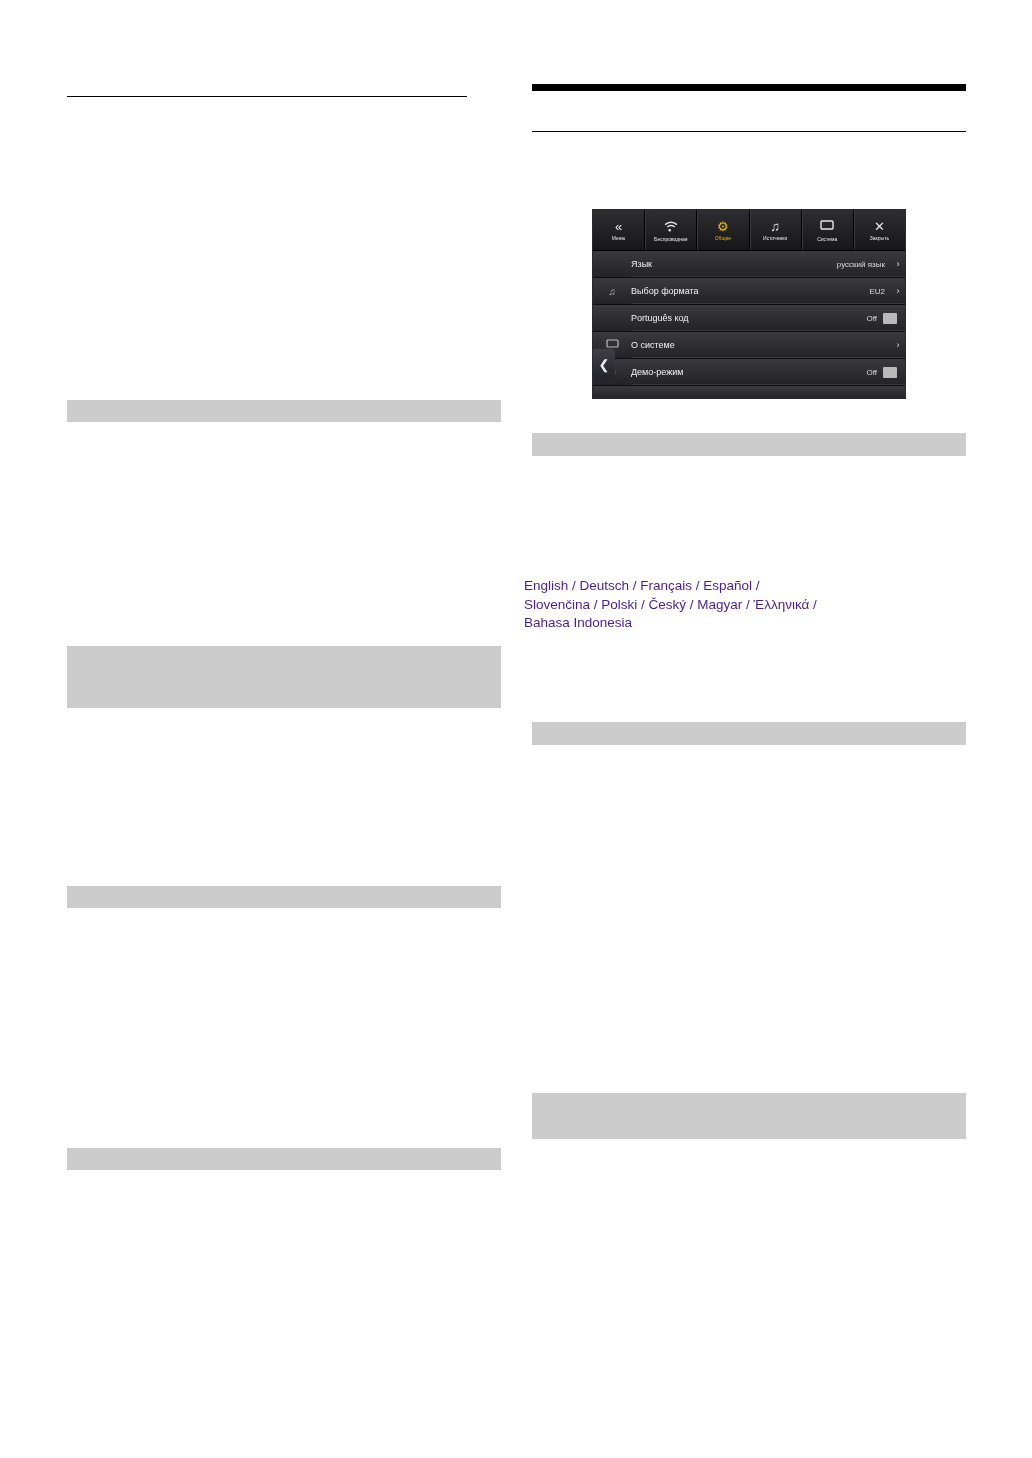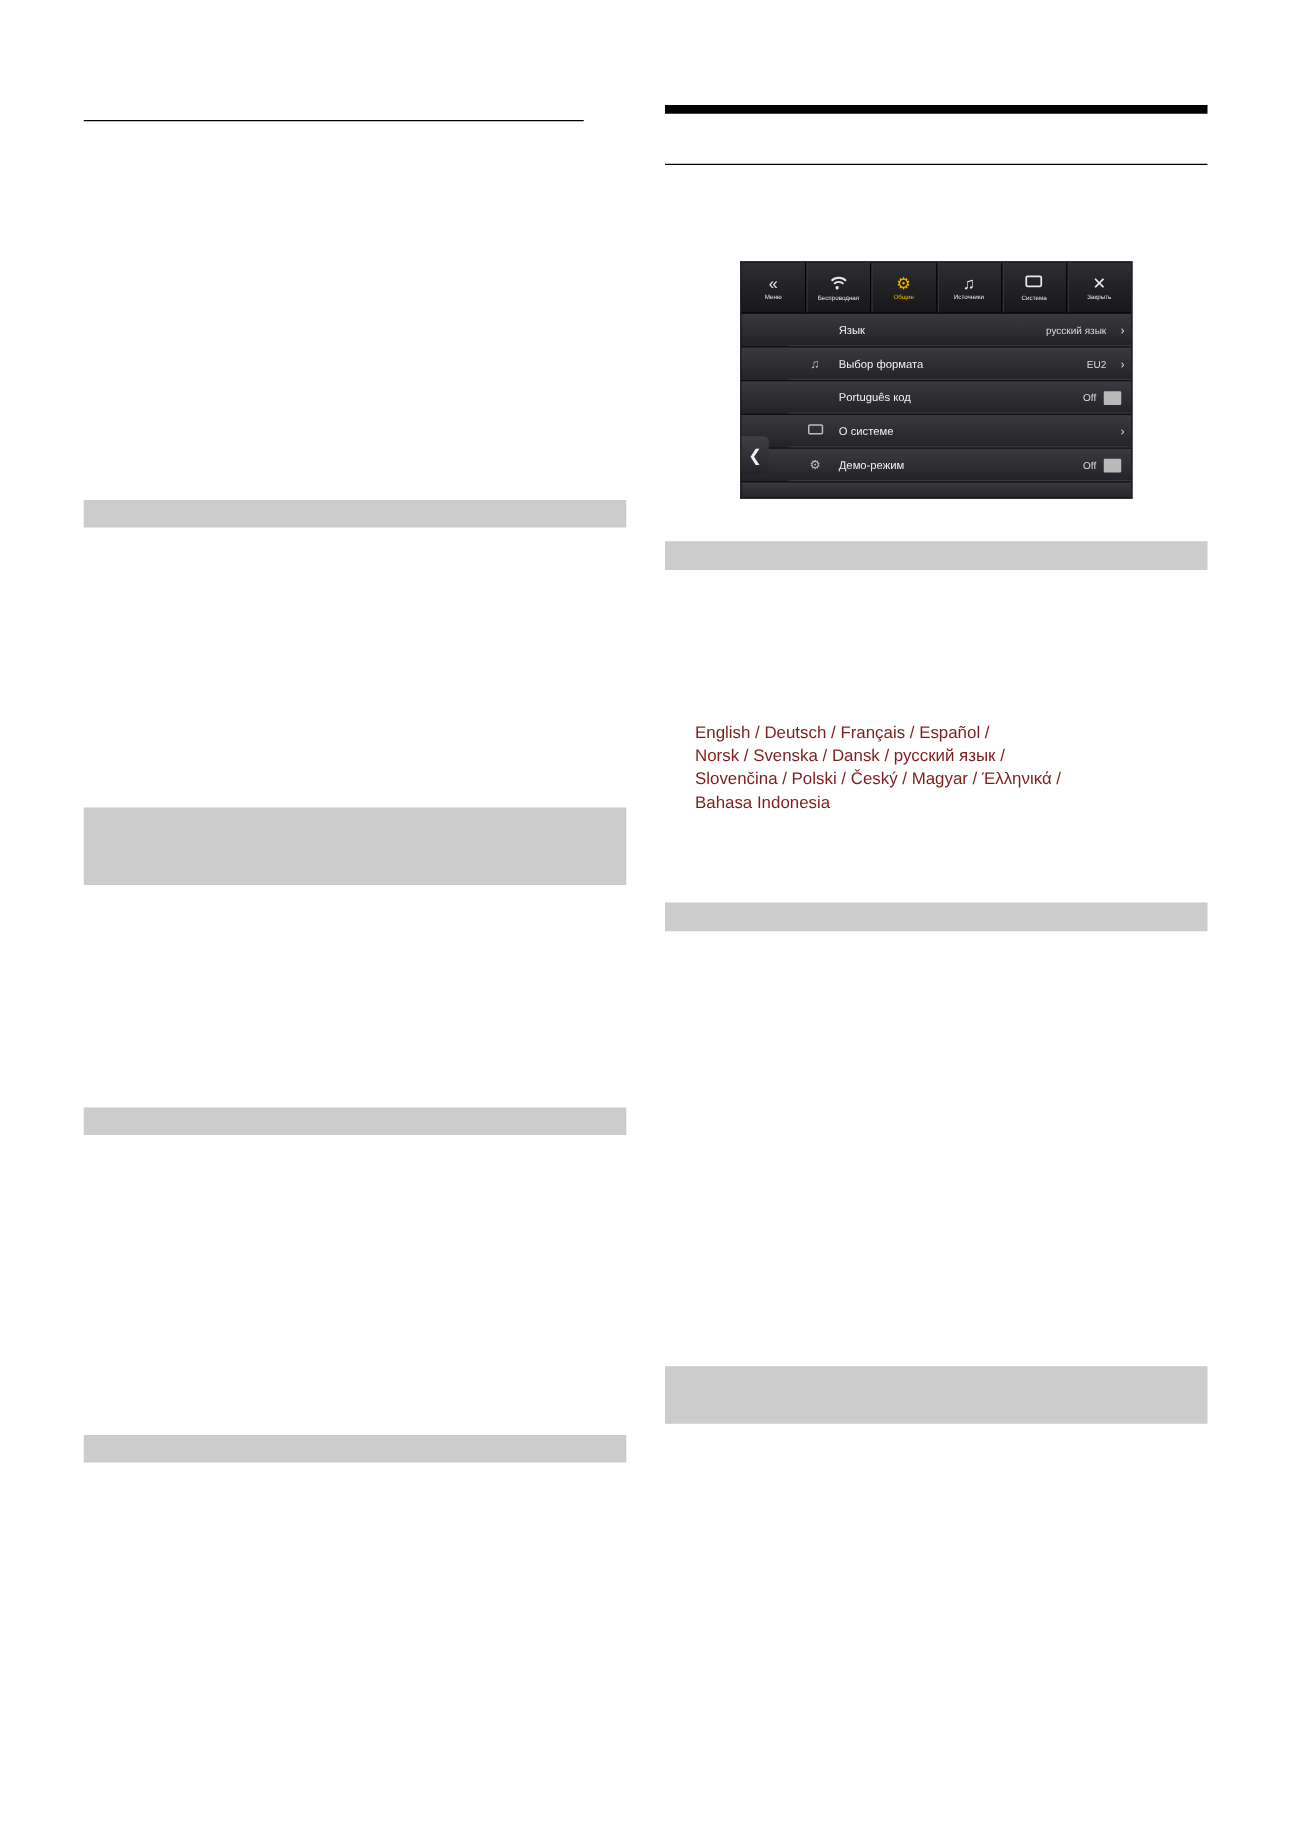--- a/index.html
+++ b/index.html
@@ -91,21 +91,20 @@
   }
   .row {
     position: relative;
     height: 26px;
     margin: 0 0 1px 0;
     background: linear-gradient(#3a3a3e, #232327);
     display: flex;
     align-items: center;
     color: #f2f2f2;
     font-size: 9px;
-    padding-left: 40px;
   }
   .row .row-icon {
     width: 38px;
     text-align: center;
     font-size: 10px;
     color: #bdbdbd;
   }
   .row .row-label { flex: 1 1 auto; }
   .row .row-value {
     font-size: 8px;
@@ -142,26 +141,26 @@
     color: #f0f0f0;
     font-size: 13px;
     display: flex;
     align-items: center;
     justify-content: center;
   }
 
   
   .lang-list {
     position: absolute;
-    left: 556px;
+    left: 524px;
     top: 577px;
     width: 400px;
     font-size: 13.5px;
     line-height: 18.5px;
-    color: #7f1d1d;
+    color: #4c1d95;
   }
   .lang-list div { white-space: nowrap; }
 </style>
 </head>
 <body>
 
 <div class="page">
 
   <div class="rule-thin" style="left:67px; top:96px; width:400px;"></div>
 
@@ -272,21 +271,20 @@
       </div>
 
       <div class="back-tab">❮</div>
     </div>
   </div>
 
   <div class="band" style="left:532px; top:433px; width:434px; height:23px;"></div>
 
   <div class="lang-list">
     <div>English / Deutsch / Français / Español /</div>
-    <div>Norsk / Svenska / Dansk / русский язык /</div>
     <div>Slovenčina / Polski / Český / Magyar / Έλληνικά /</div>
     <div>Bahasa Indonesia</div>
   </div>
 
   <div class="band" style="left:532px; top:722px; width:434px; height:23px;"></div>
 
   <div class="band" style="left:532px; top:1093px; width:434px; height:46px;"></div>
 
 </div>
 

